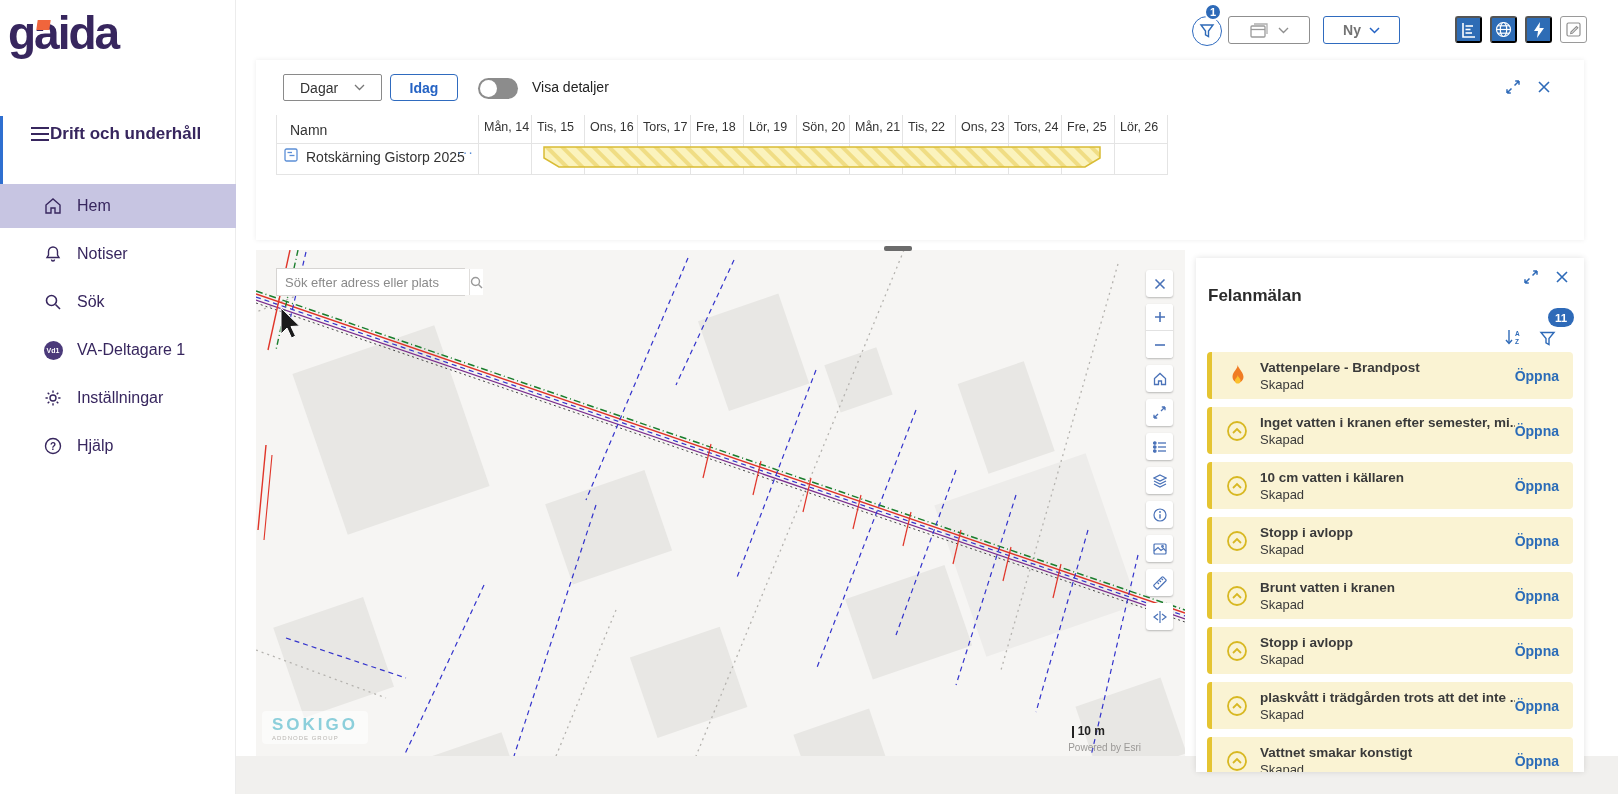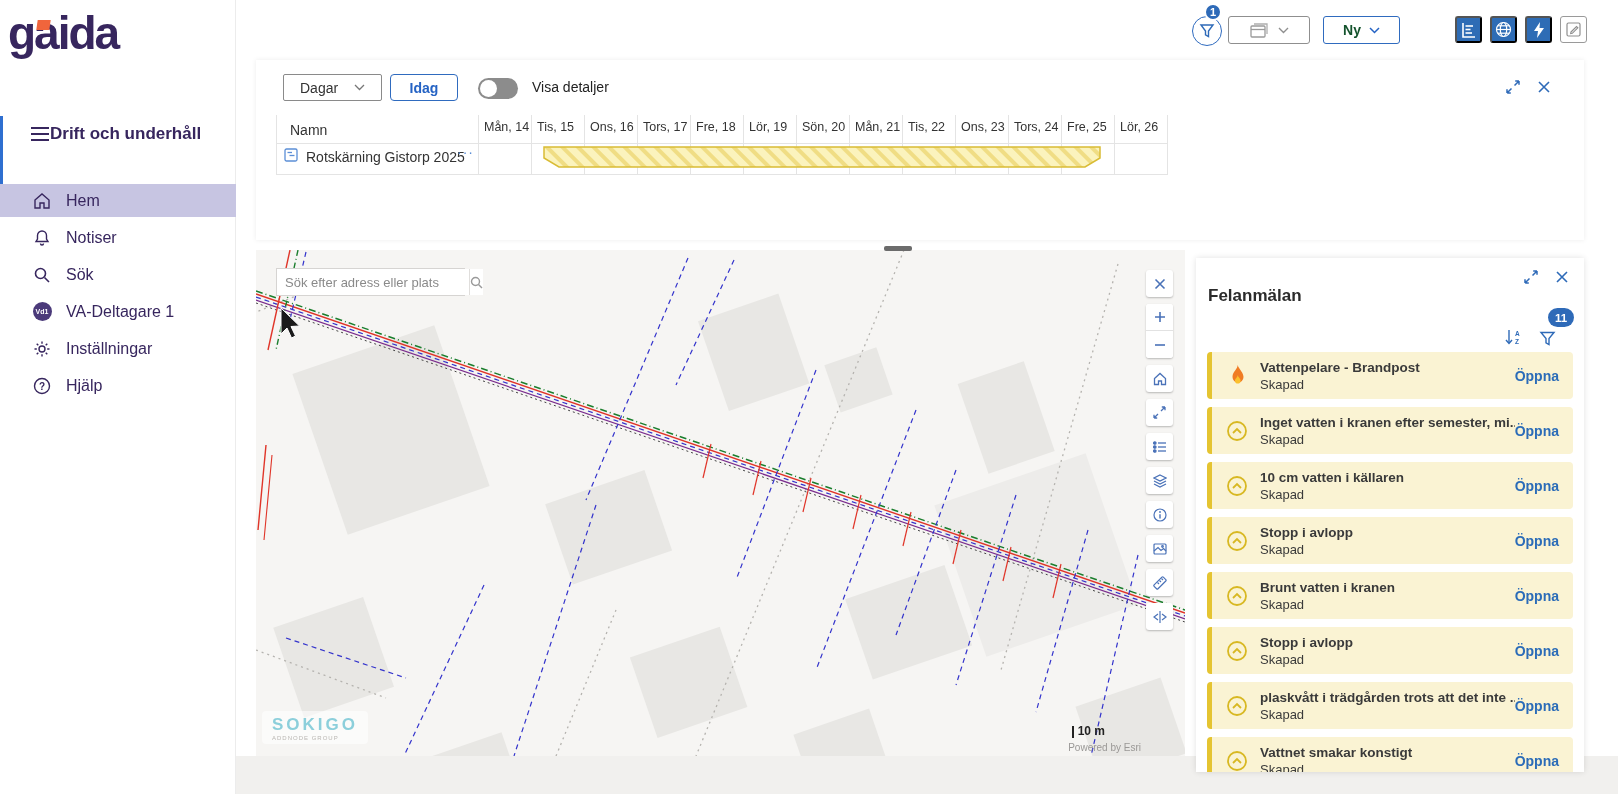--- a/index.html
+++ b/index.html
@@ -10,31 +10,31 @@
   
   .bottom-strip { left:236px; top:756px; right:0; bottom:0; background:#f1f0ee; }
 
   
   .sidebar { left:0; top:0; width:236px; height:794px; background:#ffffff; border-right:1px solid #ececec; z-index:5; }
   .logo { position:absolute; left:8px; top:6px; font-size:46px; font-weight:bold; letter-spacing:-2px; color:#37265e; }
   .logo-accent { position:absolute; left:37px; top:20px; width:13px; height:10px; background:#f0653c; transform:skewX(-8deg); }
   .menu-accent { position:absolute; left:0; top:116px; width:3px; height:76px; background:#2f6fd0; }
   .menu-header { position:absolute; left:30px; top:124px; display:flex; align-items:center; color:#37265e; font-size:17px; font-weight:bold; }
   .nav { position:absolute; left:0; top:184px; width:236px; }
-  .nav-item { height:33px; margin-bottom:4px; display:flex; align-items:center; gap:14px; padding-left:32px; color:#37265e; font-size:16px; cursor:pointer; }
+  .nav-item { height:44px; margin-bottom:4px; display:flex; align-items:center; gap:14px; padding-left:43px; color:#37265e; font-size:16px; cursor:pointer; }
   .nav-item.active { background:#c7c5e2; }
   .nav-icon { width:20px; height:20px; display:flex; align-items:center; justify-content:center; flex:0 0 20px; }
   .avatar-circle { width:19px; height:19px; border-radius:50%; background:#4b3a7a; color:#fff; font-size:7px; font-weight:bold; display:flex; align-items:center; justify-content:center; }
 
   
   .hdr-btn { position:absolute; top:16px; display:flex; align-items:center; justify-content:center; background:#fff; cursor:pointer; }
   .filter-circle { left:1192px; width:30px; height:30px; border:1px solid #2f6bbf; border-radius:50%; }
   .hdr-badge { position:absolute; left:1204px; top:3px; min-width:18px; height:18px; border-radius:9px; background:#2e6ab8; border:2px solid #fff; color:#fff; font-size:11px; font-weight:bold; display:flex; align-items:center; justify-content:center; z-index:2; }
   .window-btn { left:1228px; width:82px; height:28px; border:1px solid #8f8f8f; border-radius:3px; gap:10px; }
-  .ny-btn { left:1323px; width:77px; height:28px; border:1px solid #2f6bbf; border-radius:3px; gap:8px; color:#14532d; font-size:14px; font-weight:bold; }
+  .ny-btn { left:1323px; width:77px; height:28px; border:1px solid #2f6bbf; border-radius:3px; gap:8px; color:#737373; font-size:14px; font-weight:bold; }
   .sq-btn { width:27px; height:27px; border-radius:3px; }
   .sq-btn.filled { background:#2e6cb5; }
   .sq-btn.ghost { background:#fff; border:1px solid #9a9a9a; }
 
   
   .timeline-panel { left:256px; top:60px; width:1328px; height:180px; background:#fff; box-shadow:0 0 5px rgba(0,0,0,0.08); z-index:3; }
   .dagar-select { position:absolute; left:27px; top:14px; width:99px; height:27px; border:1px solid #8a8a8a; border-radius:2px; display:flex; align-items:center; justify-content:space-between; padding:0 16px; font-size:14px; color:#333; cursor:pointer; background:#fff; }
   .idag-btn { position:absolute; left:134px; top:14px; width:68px; height:27px; border:1px solid #2f6bbf; border-radius:4px; color:#2563c4; font-size:14px; font-weight:bold; display:flex; align-items:center; justify-content:center; background:#fff; cursor:pointer; }
   .toggle { position:absolute; left:222px; top:18px; width:40px; height:21px; border-radius:11px; background:#8c8c8c; cursor:pointer; }
   .toggle-knob { position:absolute; left:2px; top:2px; width:17px; height:17px; border-radius:50%; background:#fff; }

